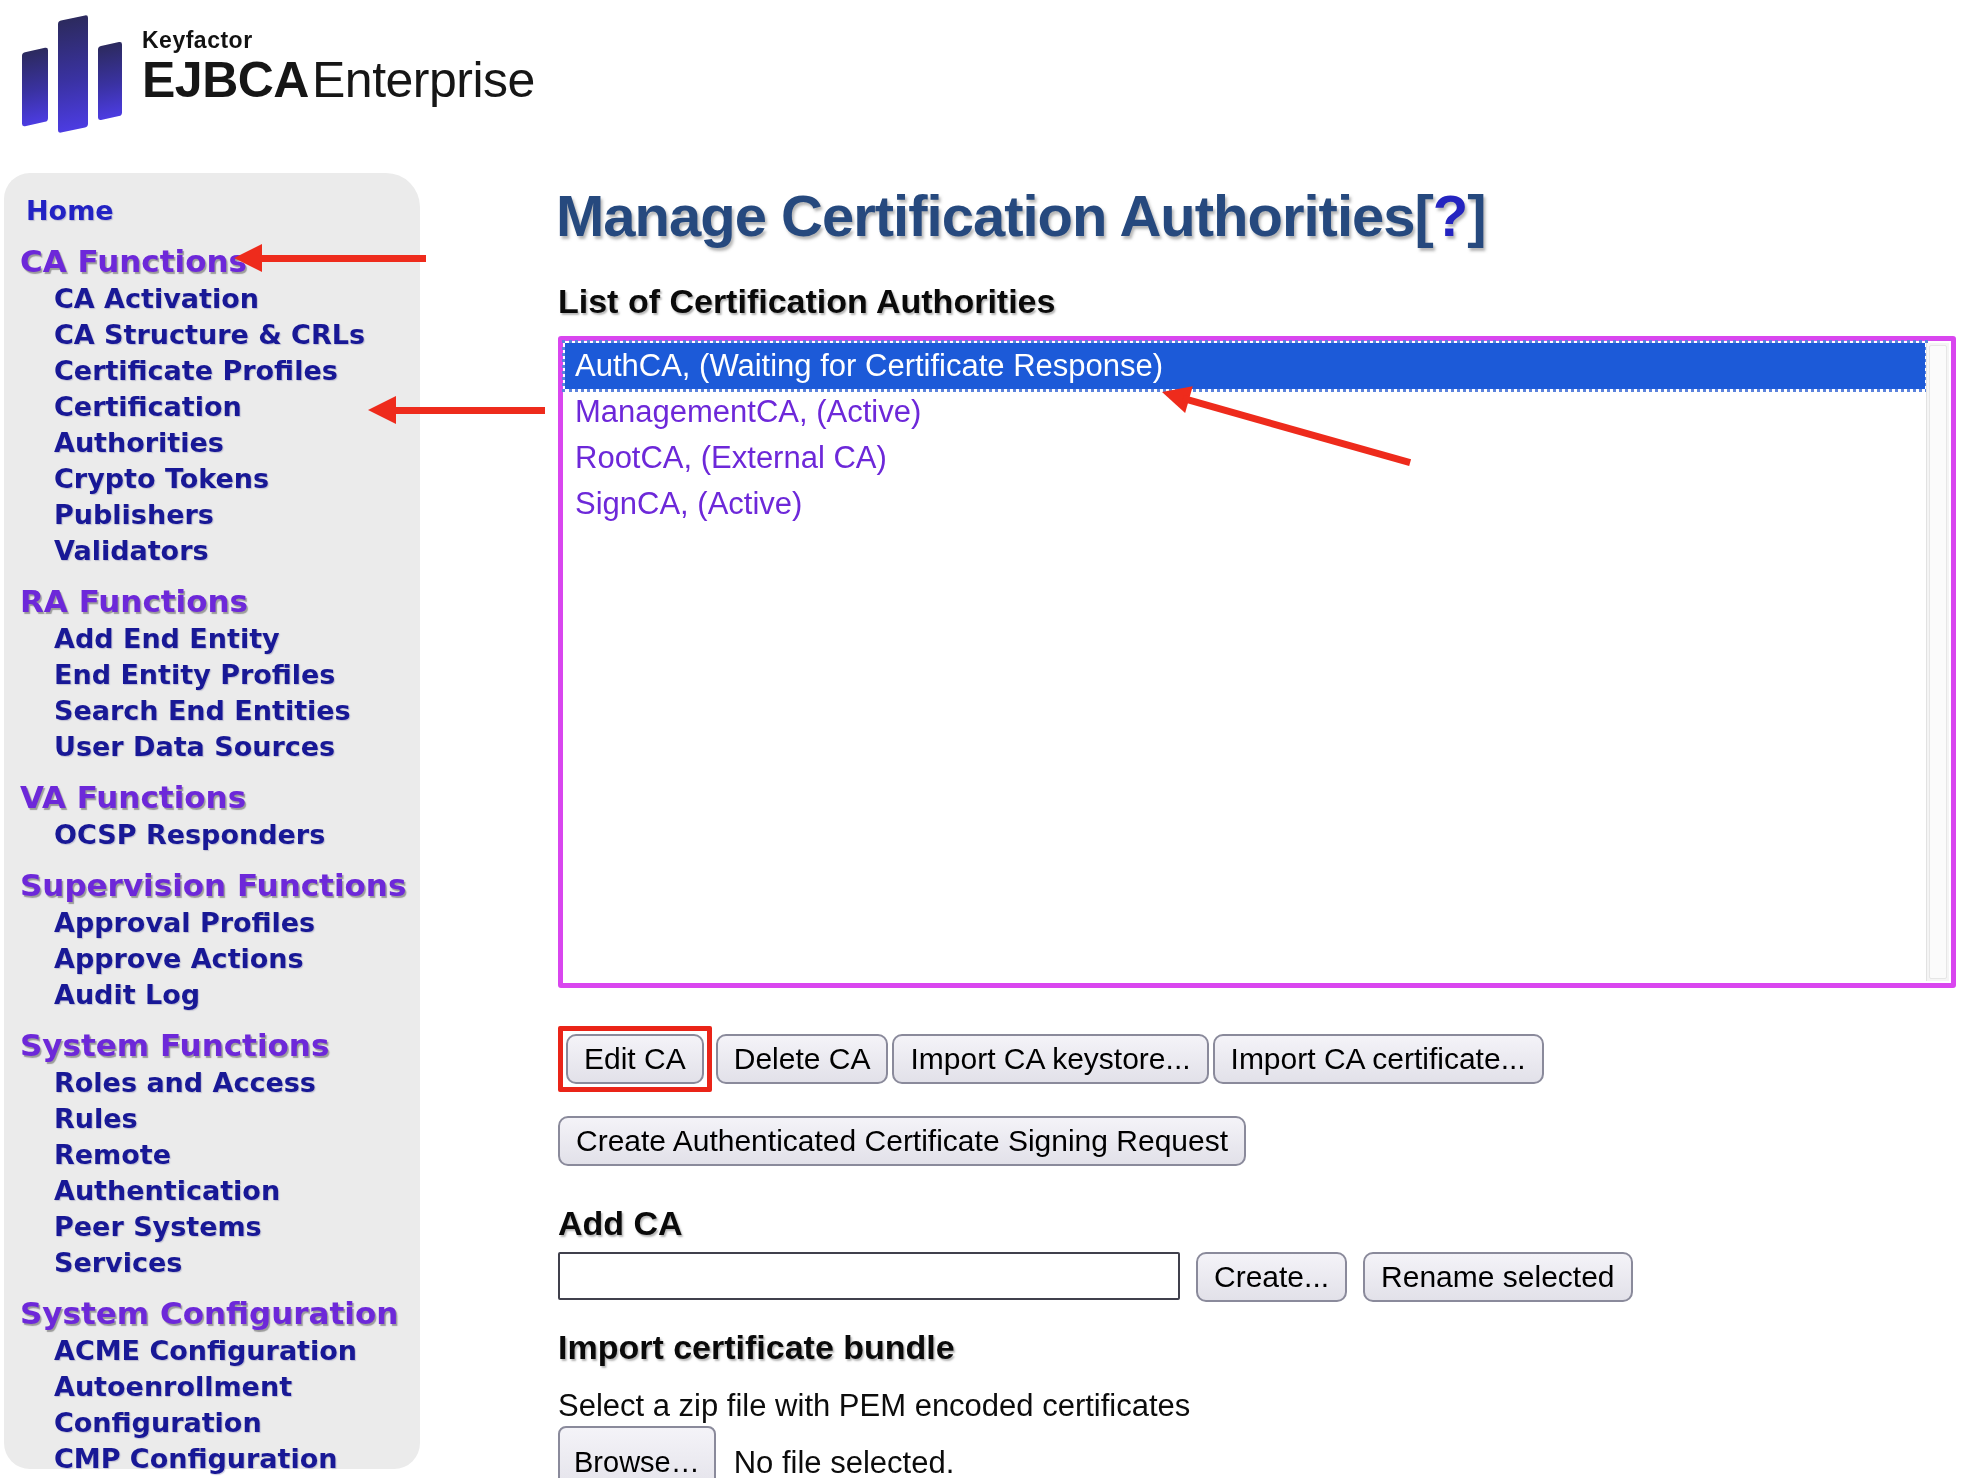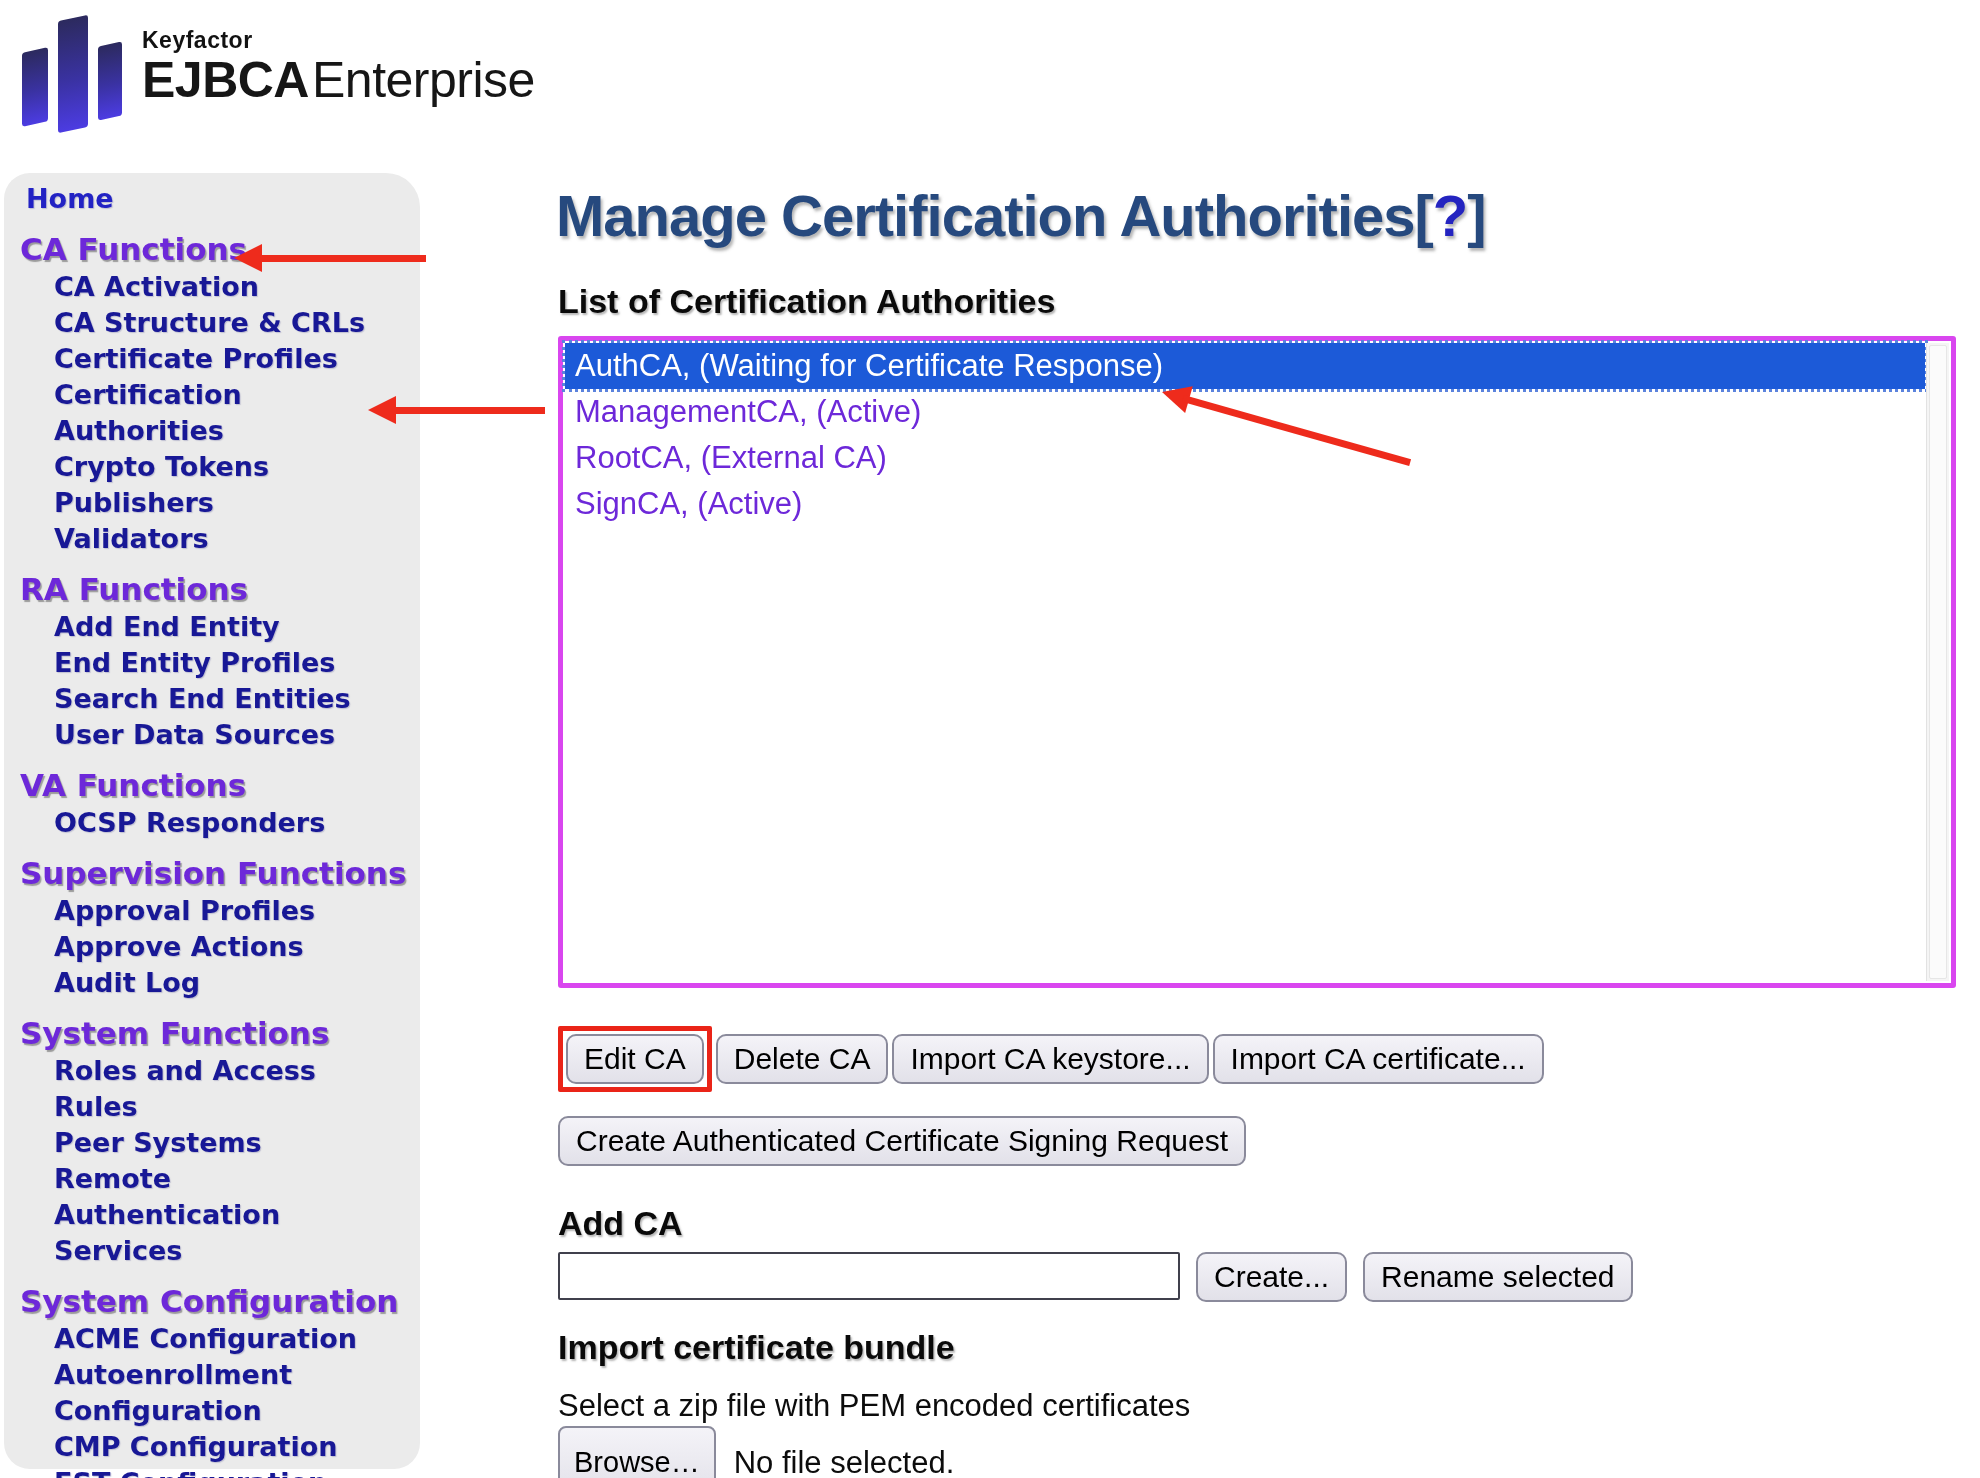--- a/index.html
+++ b/index.html
@@ -17,21 +17,21 @@
   .bar3{left:76px;top:34px;width:24px;height:74px;}
   .logo-text{margin-left:16px;padding-top:18px;}
   .logo-brand{font-size:23px;font-weight:bold;letter-spacing:.5px;color:#121212;line-height:1.1;}
   .logo-product{font-size:50px;line-height:1.08;color:#161616;letter-spacing:-.5px;}
   .logo-product .bold{font-weight:bold;}
   .logo-product .light{font-weight:normal;margin-left:3px;}
 
   
   .sidebar{position:absolute;left:4px;top:173px;width:416px;height:1296px;
            background:#ebebeb;border-radius:26px 34px 26px 26px;
-           font-family:"DejaVu Sans",sans-serif;padding-top:8px;box-sizing:border-box;}
+           font-family:"DejaVu Sans",sans-serif;padding-top:20px;box-sizing:border-box;}
   .side-link{font-size:27px;font-weight:bold;color:#181896;line-height:36px;
              padding-left:50px;padding-right:20px;cursor:pointer;
              text-shadow:1px 1px 1px rgba(110,110,160,.35);}
   .side-link.home{padding-left:22px;color:#2222c4;}
   .side-header{font-size:31px;font-weight:bold;color:#6d28d9;line-height:40px;
                margin-top:12px;padding-left:16px;
                text-shadow:1.5px 1.5px 1px rgba(90,90,90,.55);}
 
   
   .title{position:absolute;left:556px;top:182px;font-size:58px;font-weight:bold;
@@ -113,22 +113,22 @@
     <div class="side-link">Search End Entities</div>
     <div class="side-link">User Data Sources</div>
     <div class="side-header">VA Functions</div>
     <div class="side-link">OCSP Responders</div>
     <div class="side-header">Supervision Functions</div>
     <div class="side-link">Approval Profiles</div>
     <div class="side-link">Approve Actions</div>
     <div class="side-link">Audit Log</div>
     <div class="side-header">System Functions</div>
     <div class="side-link">Roles and Access Rules</div>
+    <div class="side-link">Remote Authentication</div>
     <div class="side-link">Peer Systems</div>
-    <div class="side-link">Remote Authentication</div>
     <div class="side-link">Services</div>
     <div class="side-header">System Configuration</div>
     <div class="side-link">ACME Configuration</div>
     <div class="side-link">Autoenrollment Configuration</div>
     <div class="side-link">CMP Configuration</div>
     <div class="side-link">EST Configuration</div>
 
   </div>
 
   <div class="title"><span>Manage Certification Authorities</span><span><span>[</span><span class="q">?</span><span>]</span></span></div>

